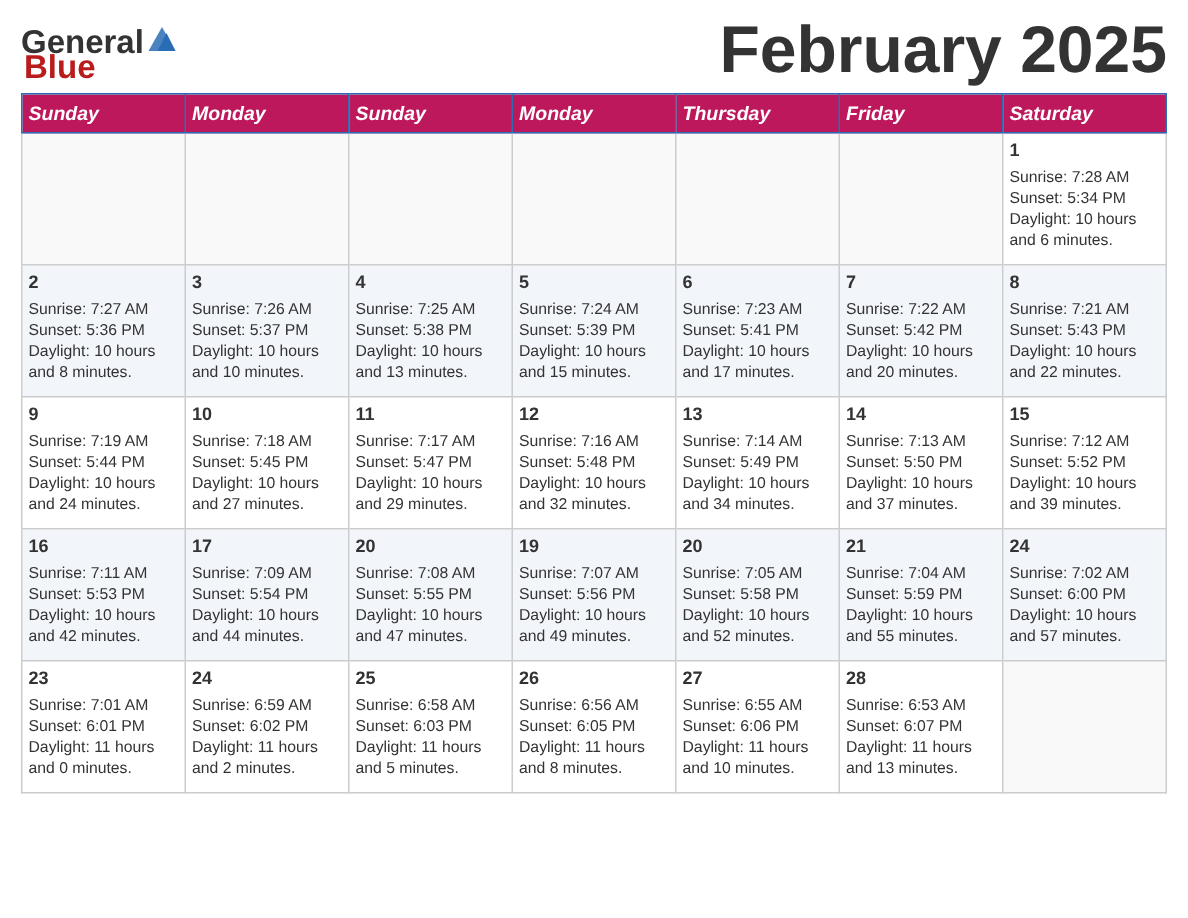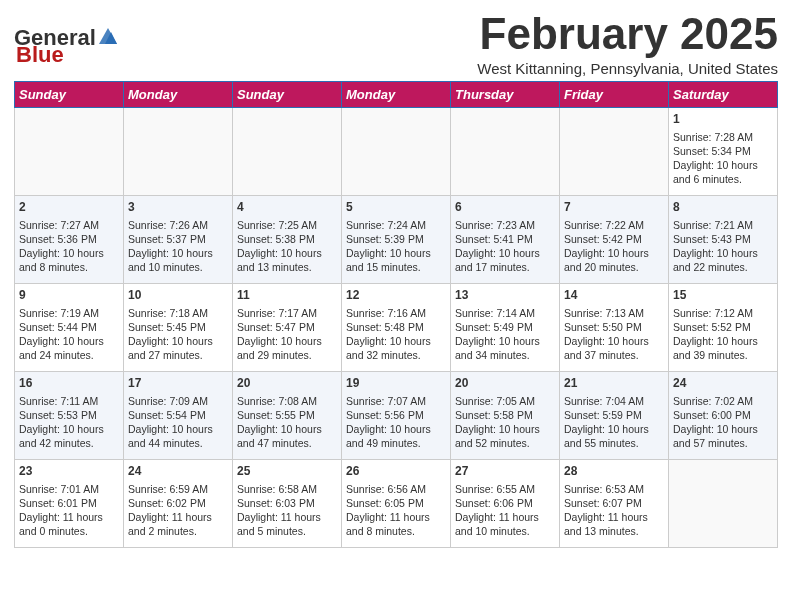--- a/index.html
+++ b/index.html
@@ -101,21 +101,20 @@
         <span class="logo-text logo-general">General</span>
         <svg width="22" height="20" viewBox="0 0 22 20" style="margin-left:1px;margin-bottom:4px;">
           <polygon points="2,18 11,2 20,18" fill="#2a6db5" opacity="0.85"></polygon>
           <polygon points="8,18 14,6 20,18" fill="#2a6db5"></polygon>
         </svg>
       </div>
       <span class="logo-text logo-blue" style="margin-top:-6px;margin-left:2px;">Blue</span>
     </div>
     <div class="title-block">
       <div class="main-title">February 2025</div>
-      <div class="sub-title">West Kittanning, Pennsylvania, United States</div>
     </div>
   </div>
 
   <table class="calendar">
     <thead>
       <tr>
         <th>Sunday</th>
         <th>Monday</th>
         <th>Sunday</th>
         <th>Monday</th>

